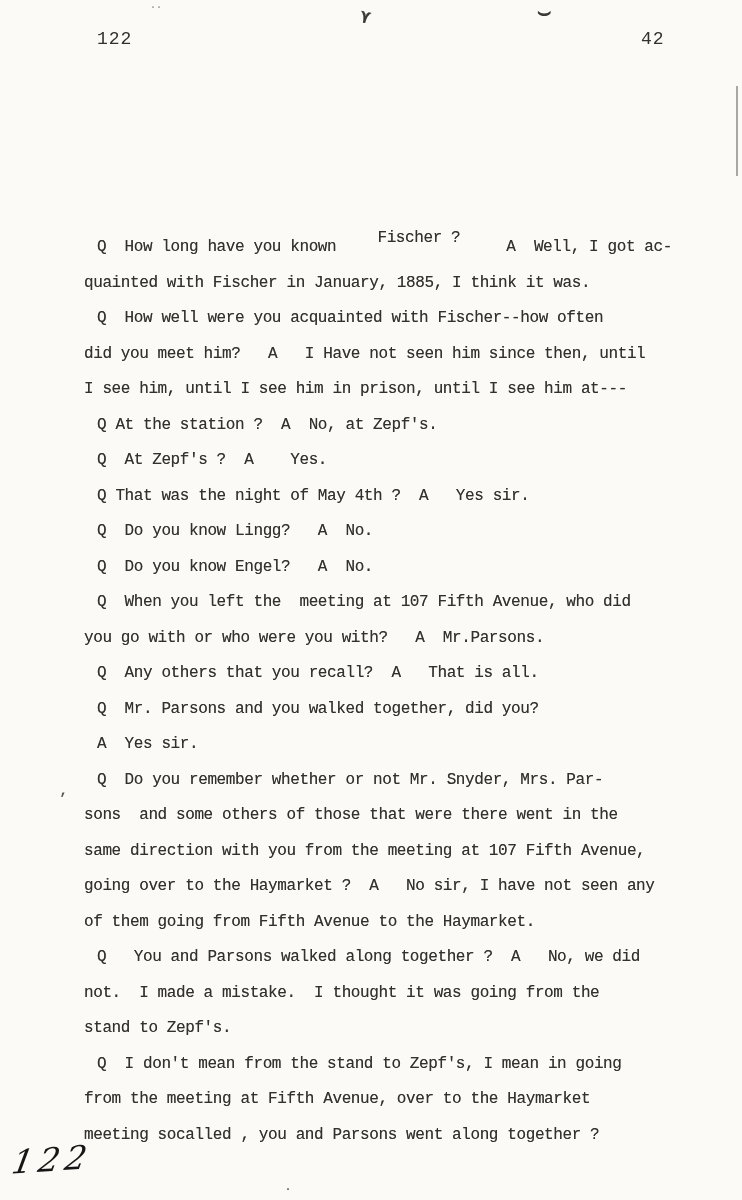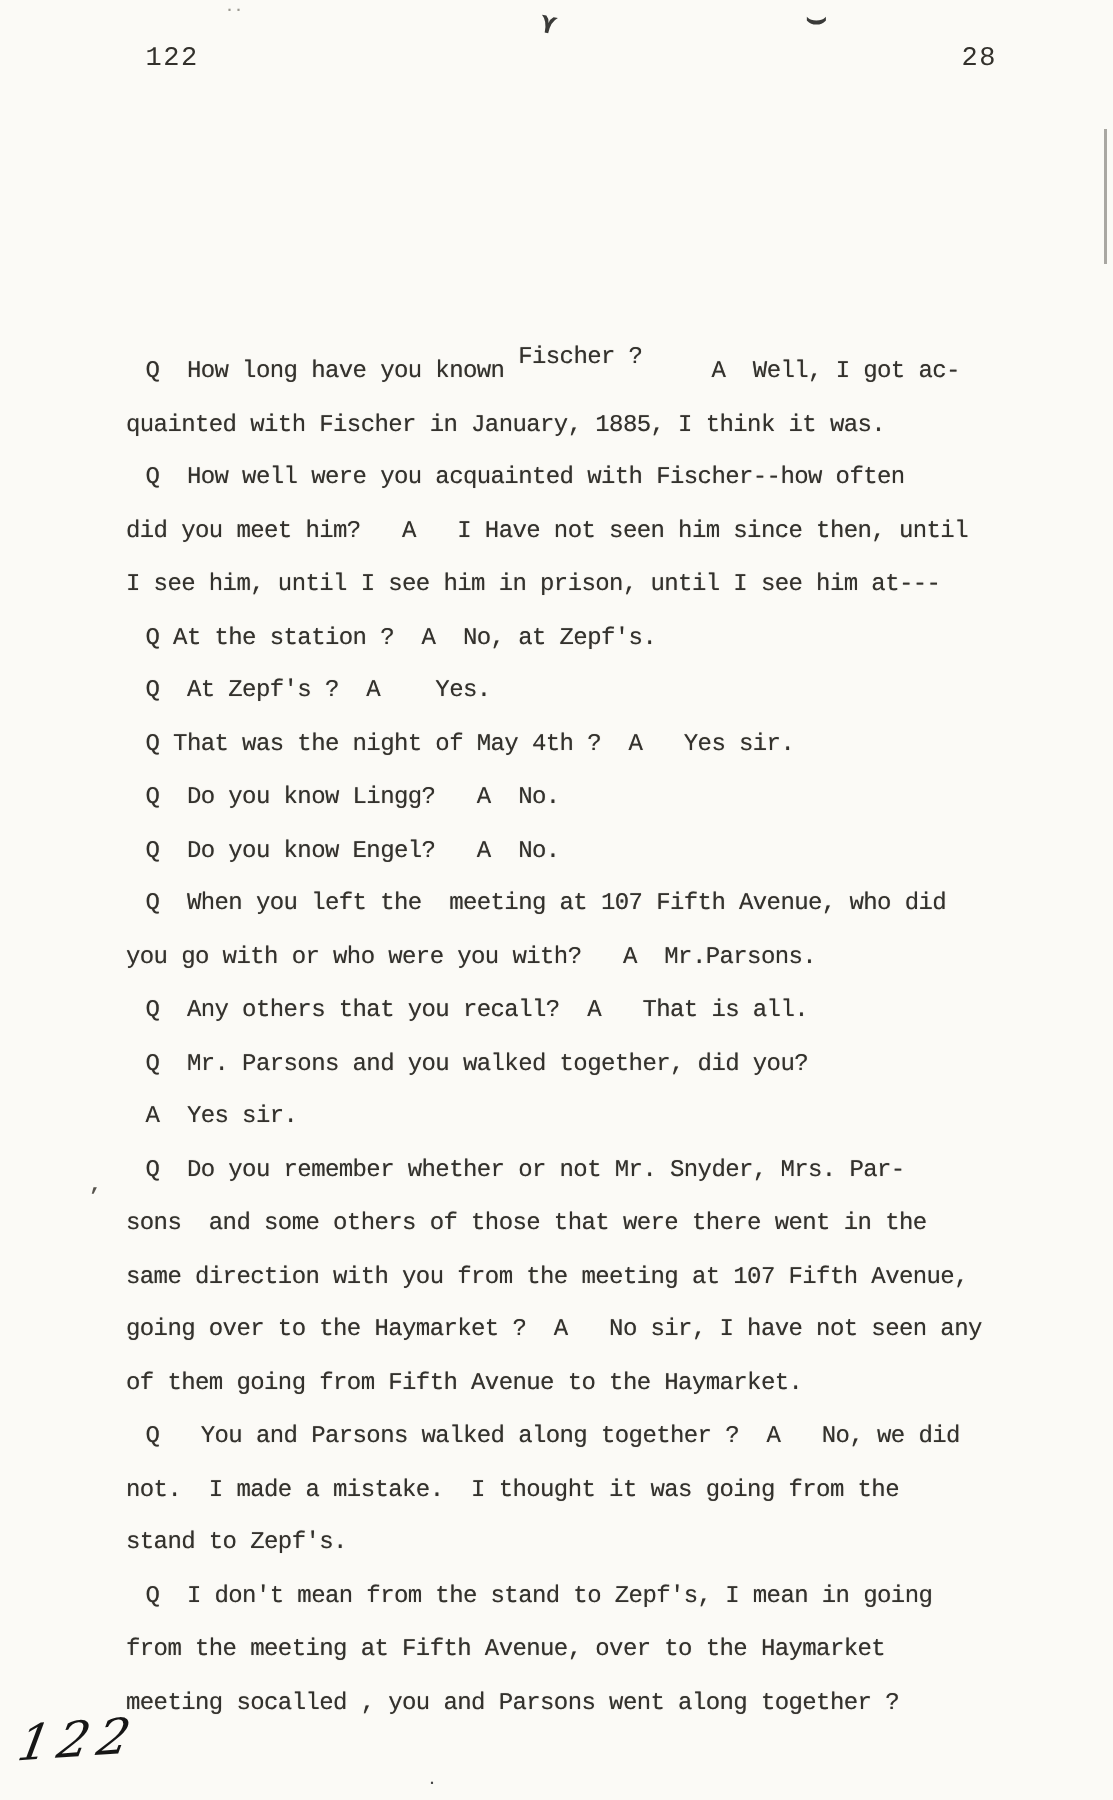--- a/index.html
+++ b/index.html
@@ -32,21 +32,21 @@
     left: 84px;
     top: 230px;
     width: 640px;
     font-size: 16px;
     line-height: 35.5px;
     letter-spacing: -0.4px;
     white-space: pre;
     text-shadow: 0 0 0.5px rgba(40,38,34,0.55);
   }
   .line.q { padding-left: 13px; }
-  .raised { position: relative; top: -9px; }
+  .raised { position: relative; top: -9px; margin-left: 32px; }
   .handwritten {
     position: absolute;
     left: 13px;
     top: 1140px;
     font-family: "DejaVu Serif", serif;
     font-style: italic;
     font-size: 33px;
     letter-spacing: 5px;
     color: #161616;
     transform: skewX(-14deg) rotate(-4deg);
@@ -72,21 +72,21 @@
     opacity: 0.75;
   }
 </style>
 </head>
 <body>
 
 <div class="page">
 
   <span class="header-num left">122</span>
 
-  <span class="header-num right">28</span>
+  <span class="header-num right">42</span>
 
   <span class="smudge top-left-speck">··</span>
 
   <span class="smudge top-center">⋎</span>
 
   <span class="smudge top-right">⌣</span>
 
   <span class="scan-line-right"></span>
 
   <span class="smudge margin-tick">‚</span>

